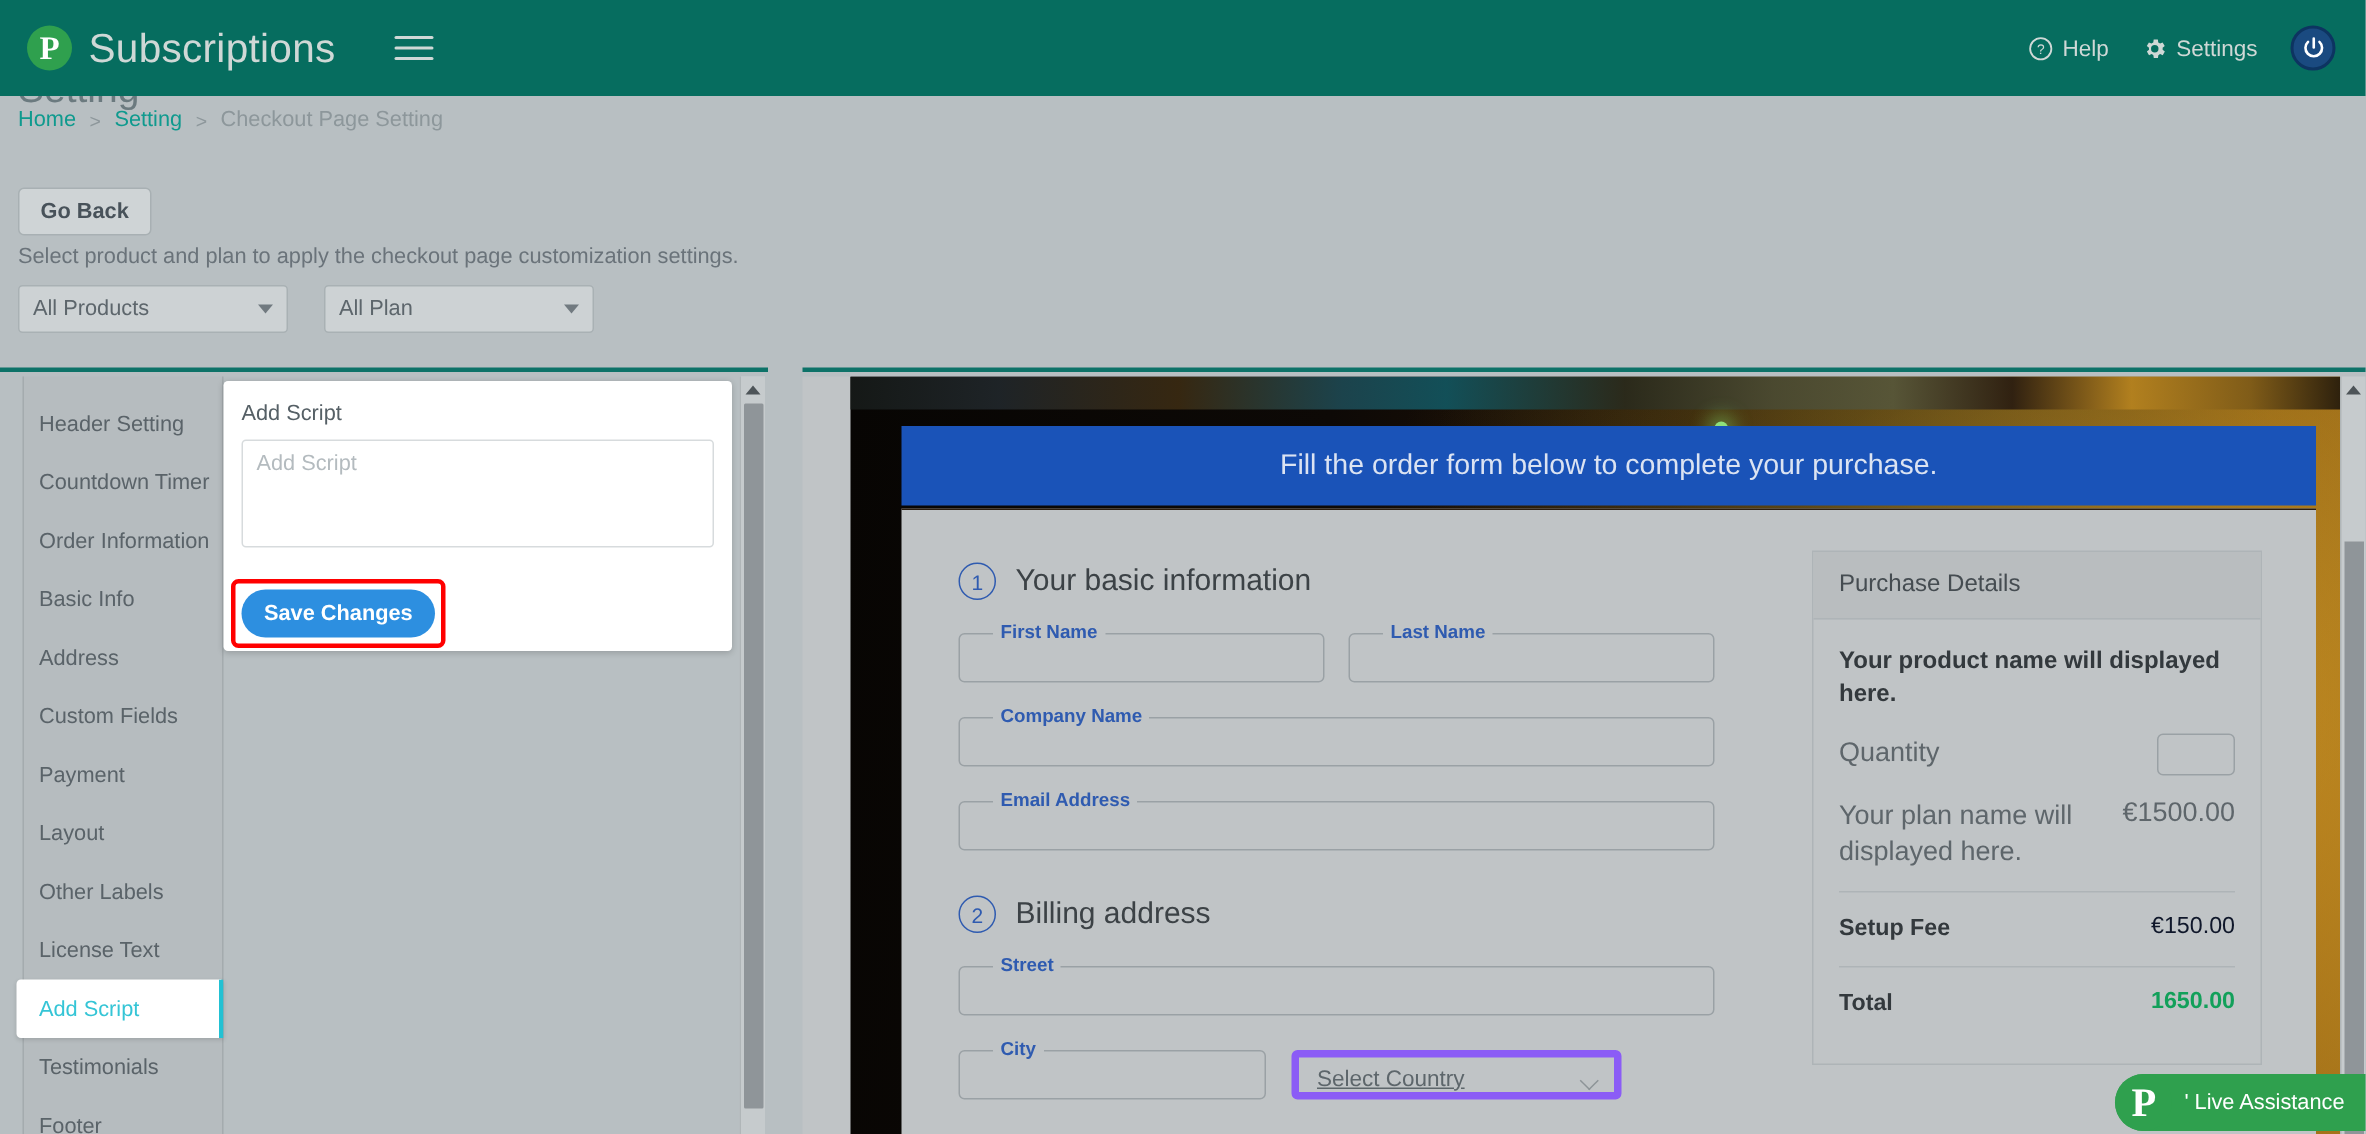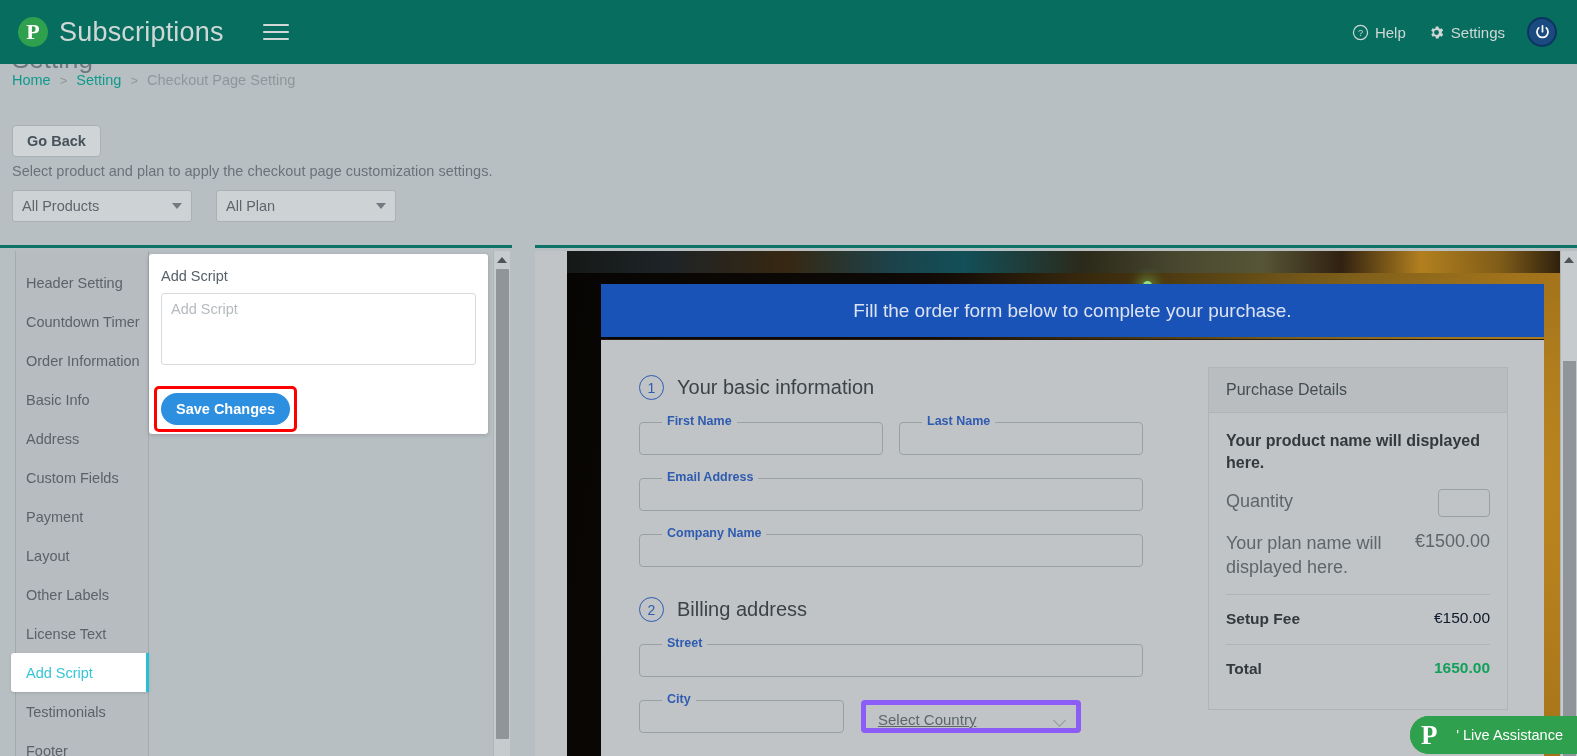--- a/index.html
+++ b/index.html
@@ -489,25 +489,25 @@
             <div class="row2">
               <div class="field">
                 <span class="lbl">First Name</span>
               </div>
               <div class="field">
                 <span class="lbl">Last Name</span>
               </div>
             </div>
 
             <div class="field">
+              <span class="lbl">Company Name</span>
+            </div>
+
+            <div class="field">
               <span class="lbl">Email Address</span>
-            </div>
-
-            <div class="field">
-              <span class="lbl">Company Name</span>
             </div>
 
             <div class="step-head" style="margin-top:30px">
               <div class="step-num">2</div>
               <div class="step-title">Billing address</div>
             </div>
 
             <div class="field">
               <span class="lbl">Street</span>
             </div>

